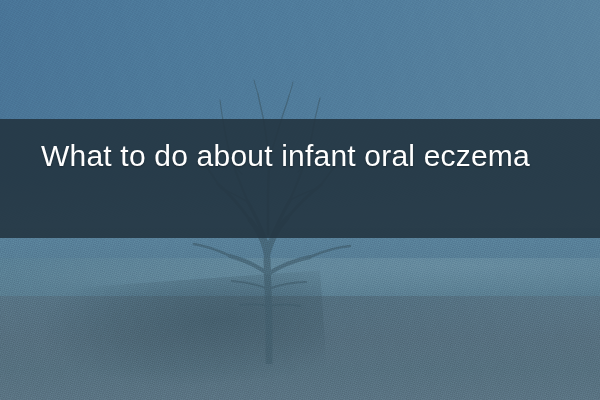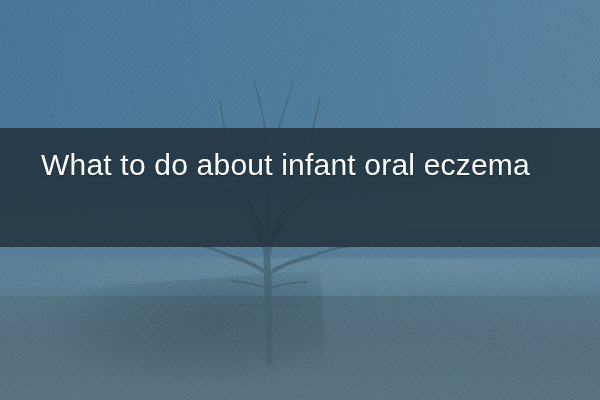--- a/index.html
+++ b/index.html
@@ -110,21 +110,20 @@
   
   .caption-bar {
     position: absolute;
     left: 0;
     top: 119px;
     width: 600px;
     height: 119px;
     background: rgba(36, 53, 65, 0.90);
     box-sizing: border-box;
     padding: 16px 20px 0 41px;
-    margin-top: 9px;
   }
   .caption-text {
     margin: 0;
     color: #ffffff;
     font-size: 30px;
     line-height: 42px;
     font-weight: 400;
     letter-spacing: 0.2px;
     white-space: pre-wrap;
     word-break: break-all;

